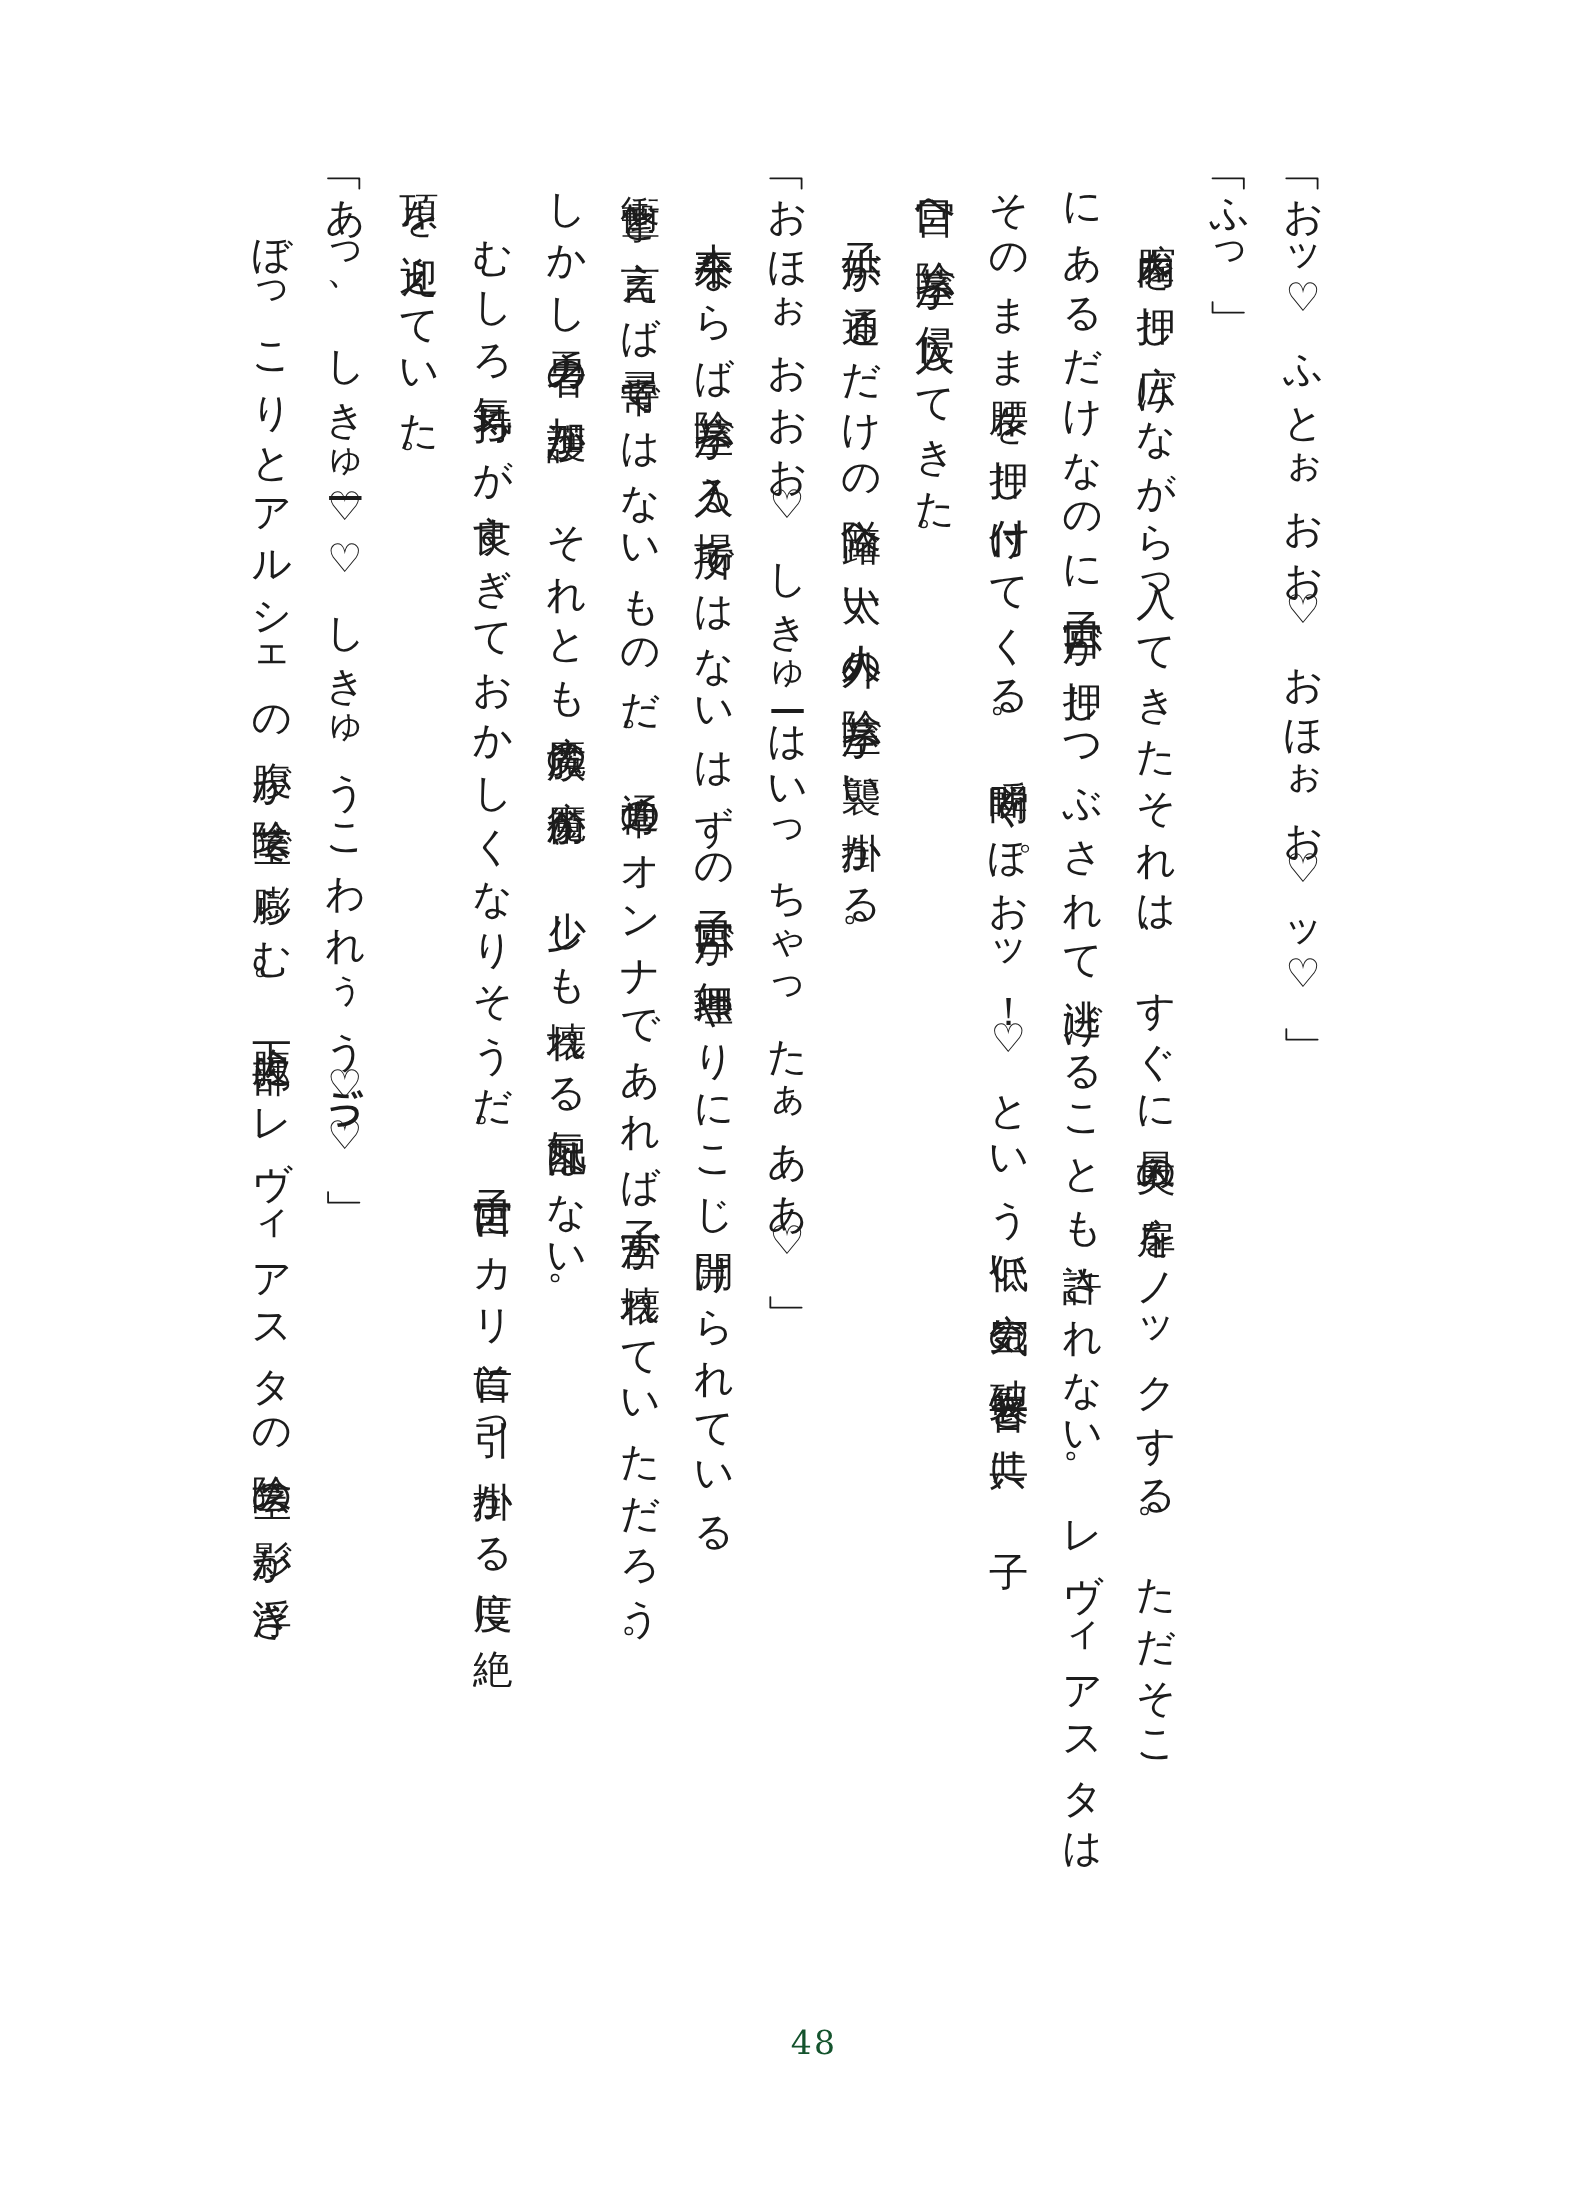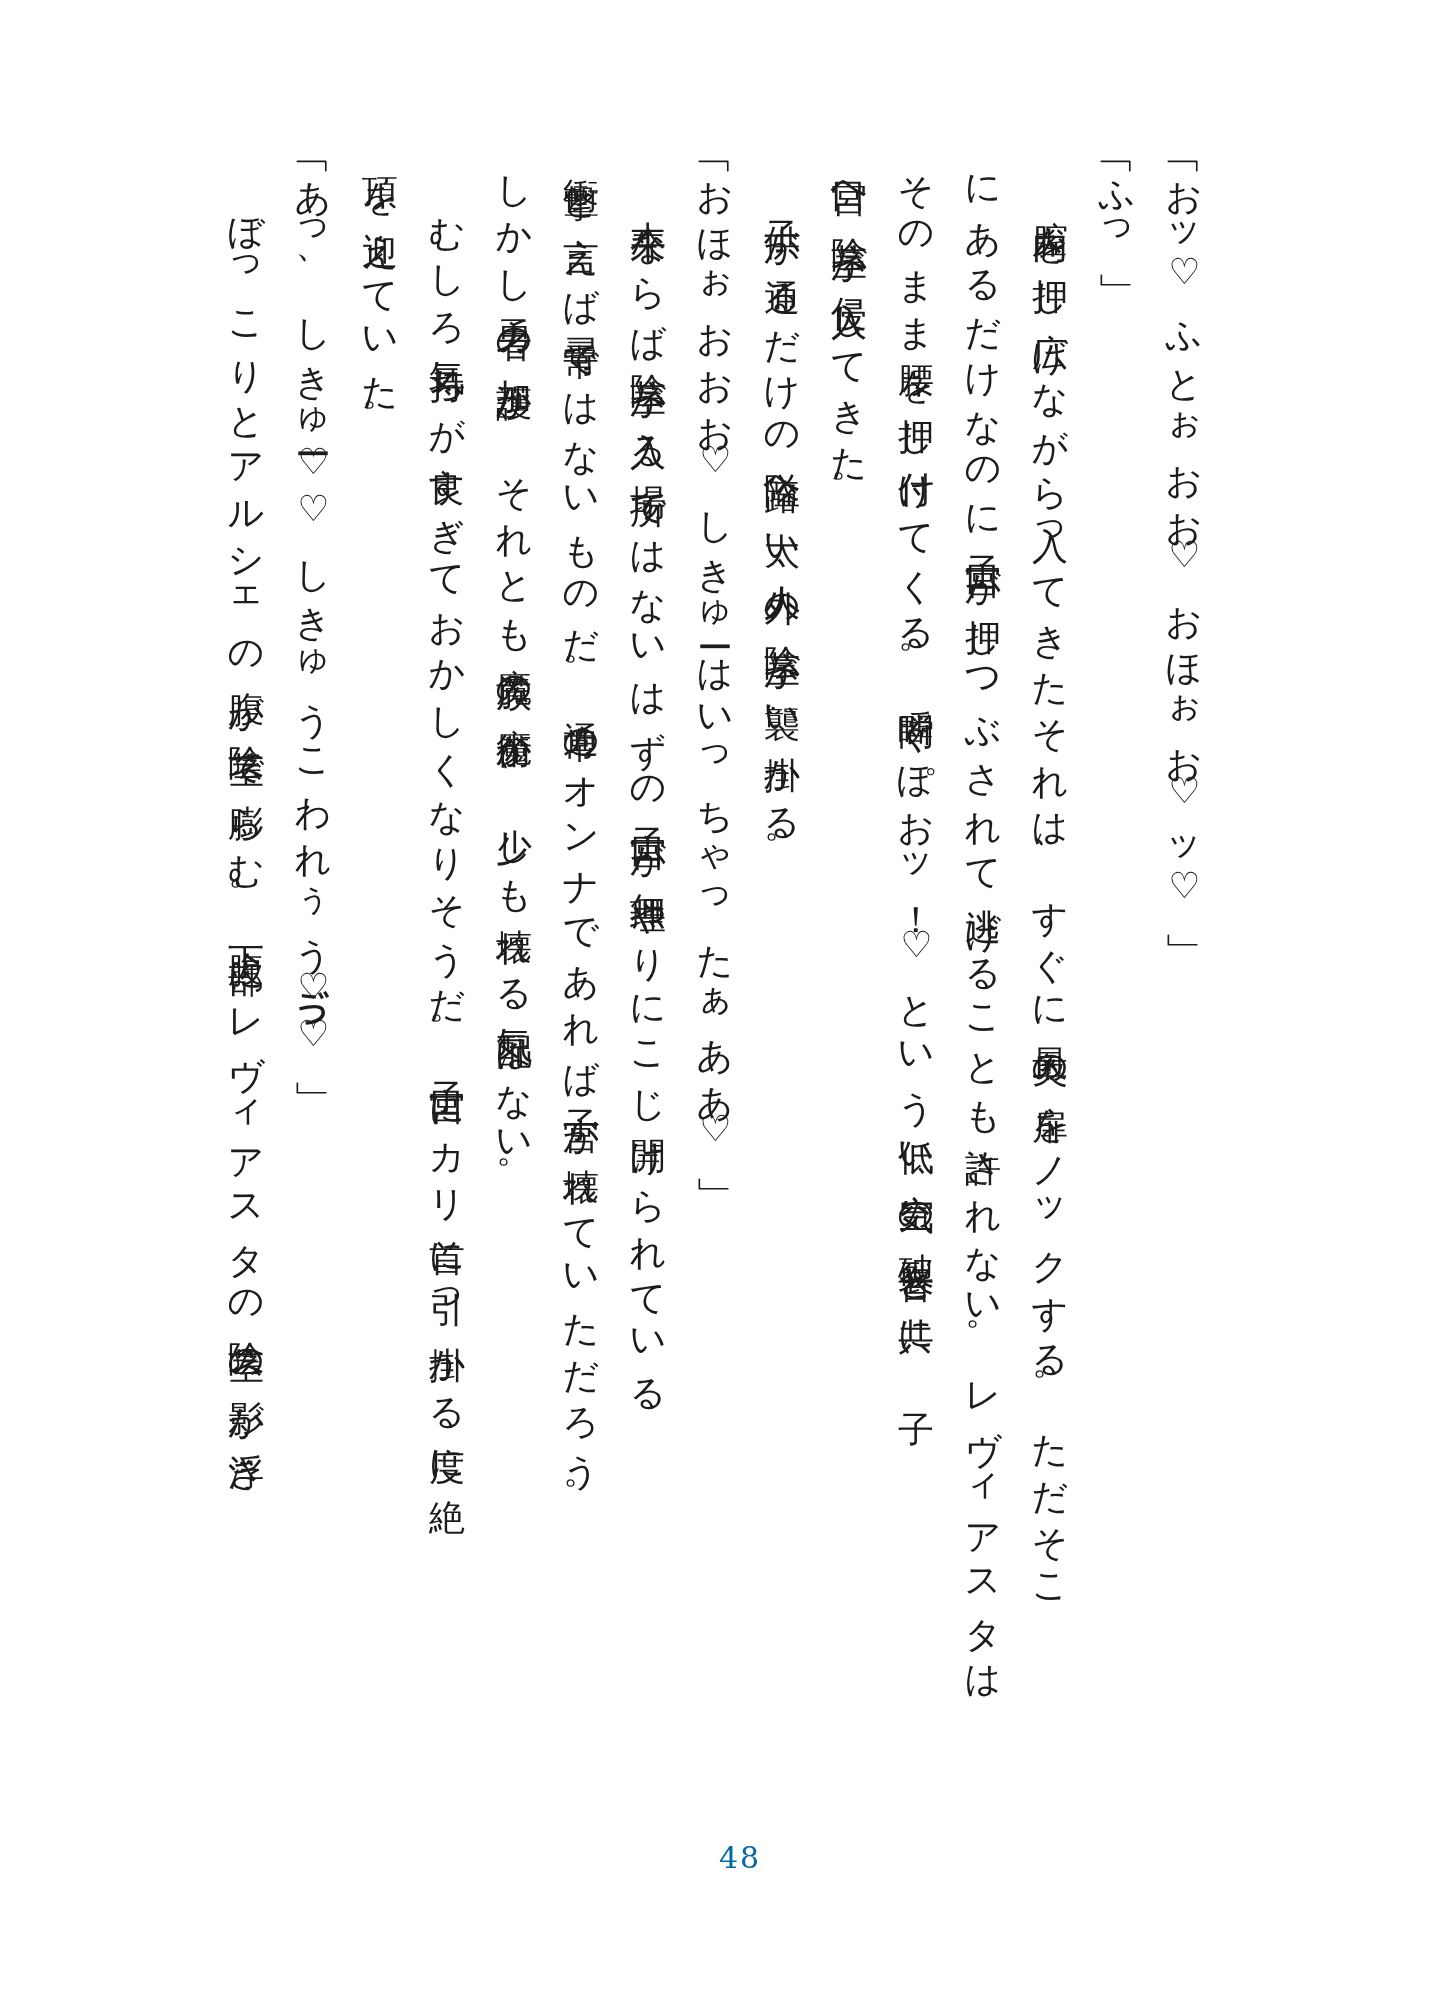--- a/index.html
+++ b/index.html
@@ -39,21 +39,21 @@
   .line.indent {
     text-indent: 42px;
   }
   .page-number {
     position: absolute;
     top: 1840px;
     left: 740px;
     transform: translateX(-50%);
     font-size: 30px;
     letter-spacing: 2px;
-    color: #0369a1;
+    color: #14532d;
   }
 </style>
 </head>
 <body>
 
 <div class="page">
 
   <div class="vtext">
     <div class="line">「お゙ッ♡ふとぉおお♡お゙ほぉお♡ッ♡」</div>
     <div class="line">「ふっ」</div>

